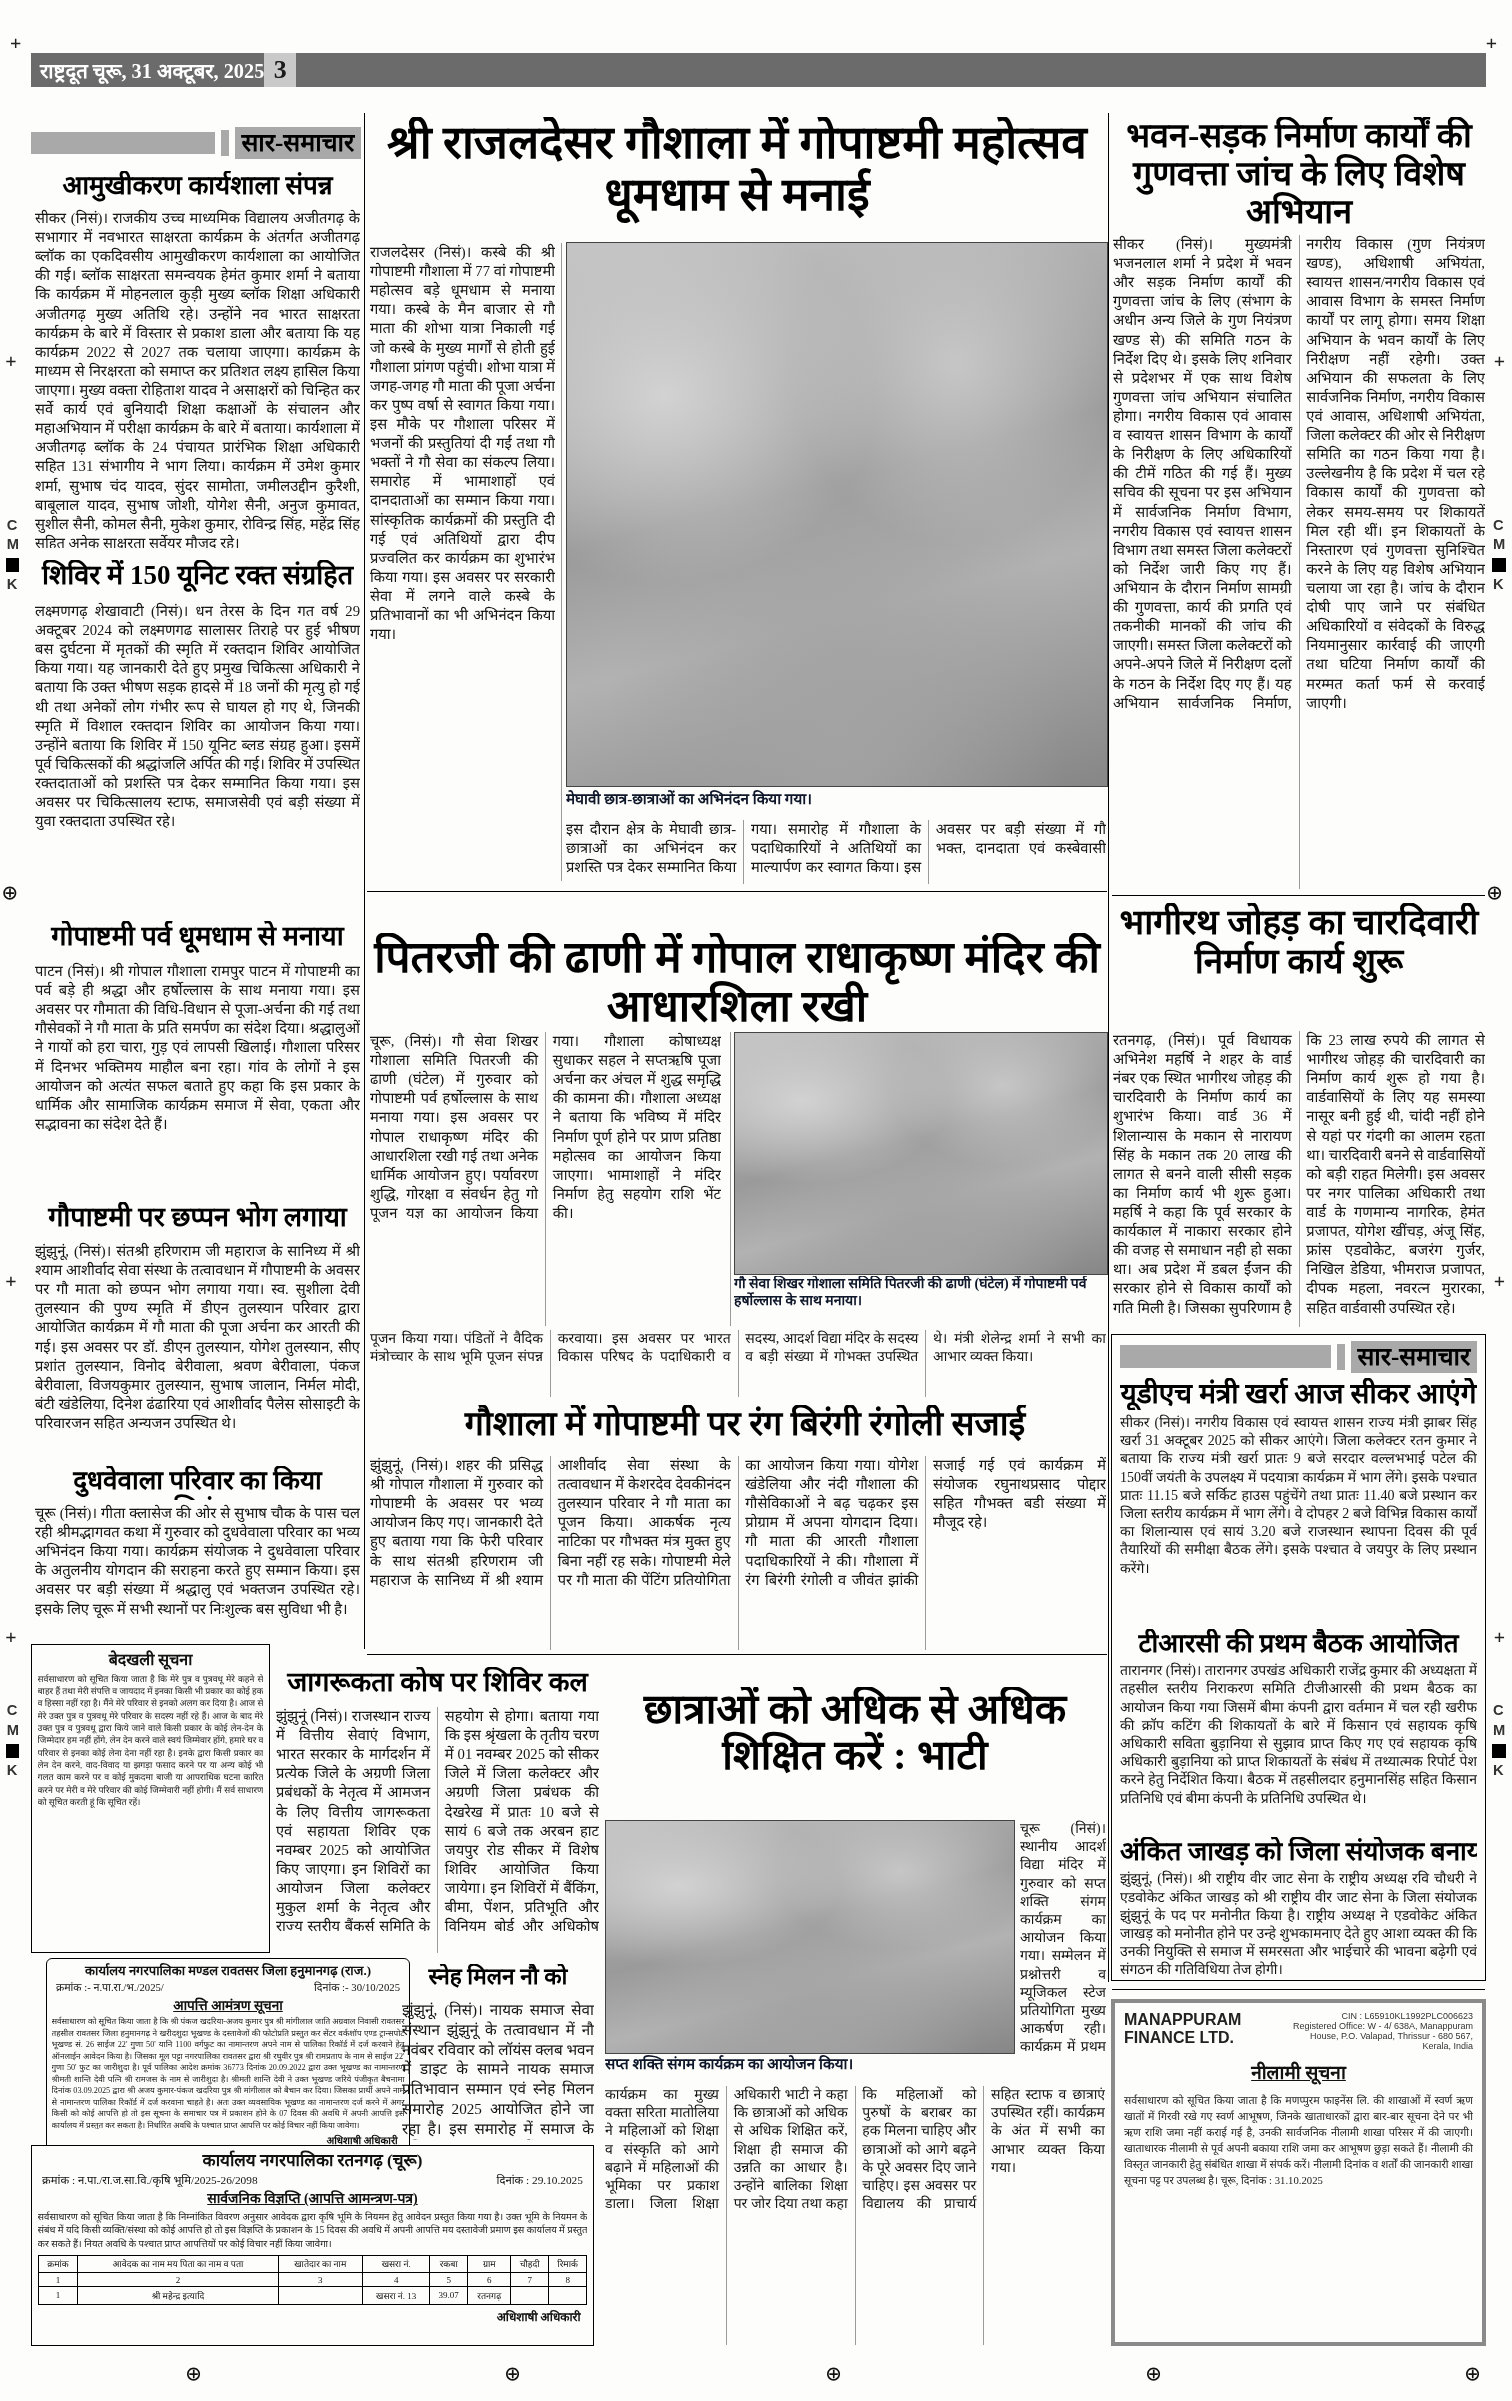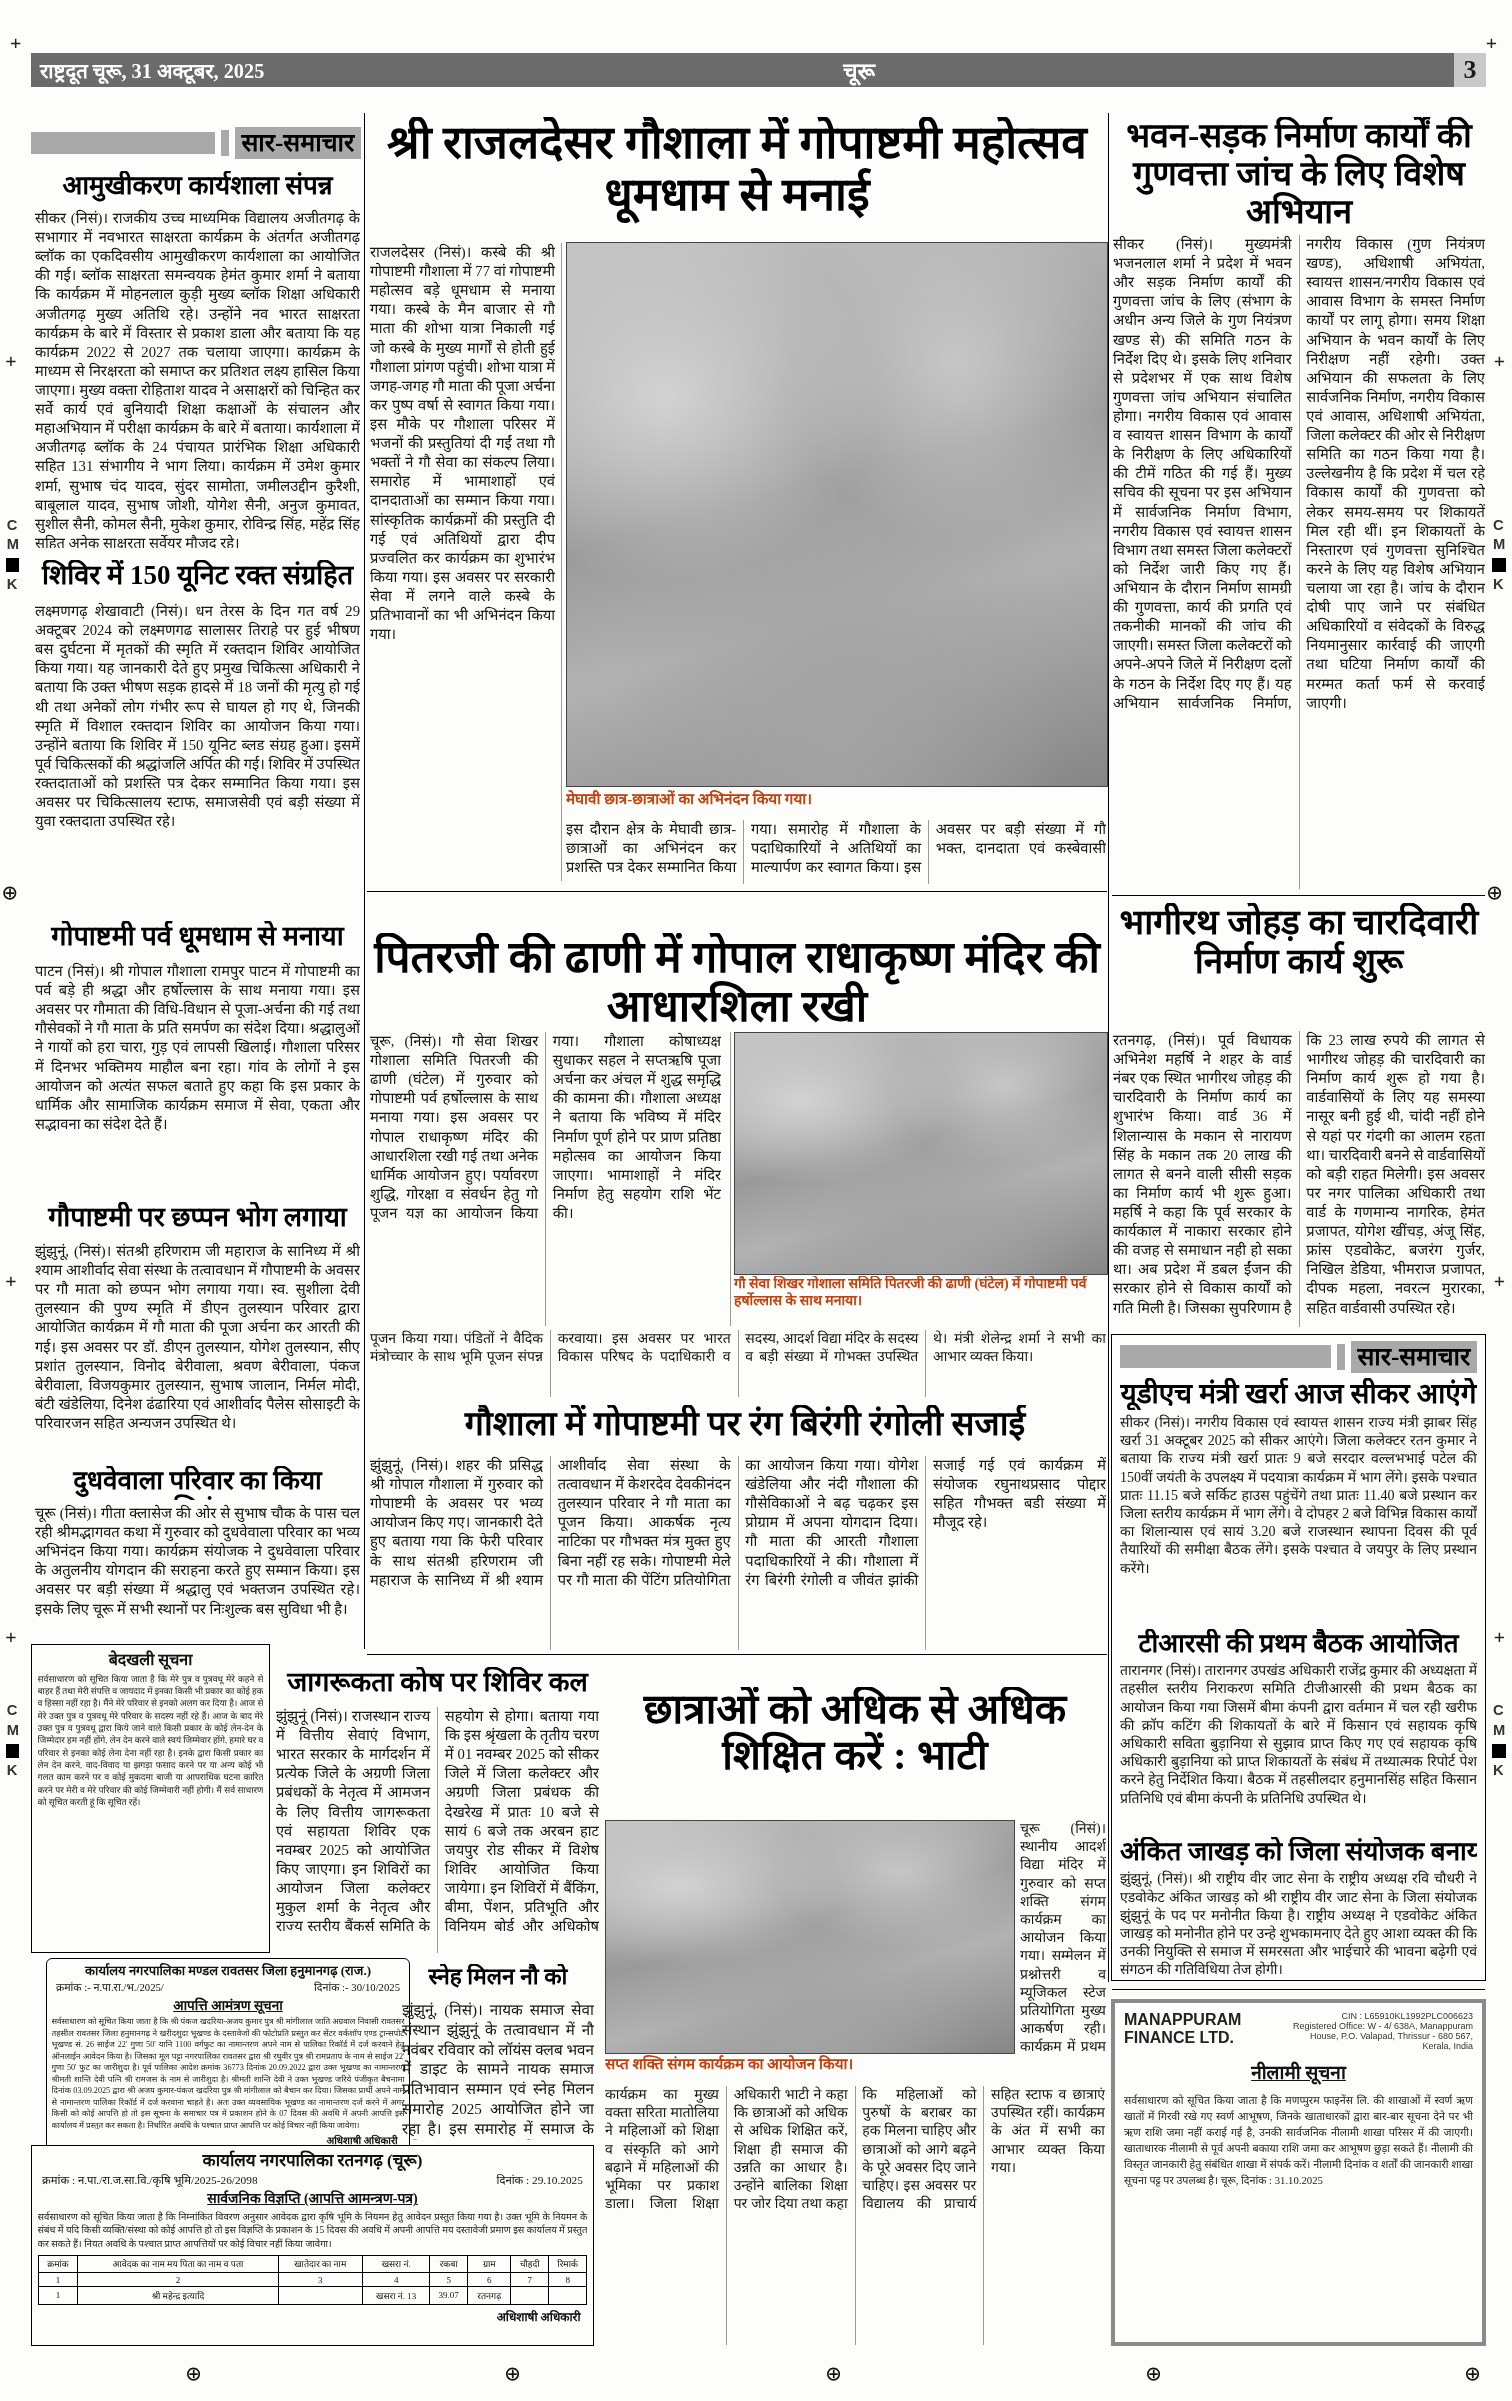--- a/index.html
+++ b/index.html
@@ -7,21 +7,21 @@
         font-family:"Liberation Serif","DejaVu Serif",serif;color:#111;overflow:hidden;}
   .abs{position:absolute;}
   .hl{font-weight:bold;text-align:center;line-height:1.12;color:#000;overflow:hidden;
       font-family:"Liberation Serif","DejaVu Serif",serif;}
   .hl-left{text-align:center;}
   .body-text{font-size:14.7px;line-height:1.3;text-align:justify;color:#151515;overflow:hidden;}
   .small-text{font-size:9px;line-height:1.4;text-align:justify;color:#222;overflow:hidden;}
   .cols-2{column-count:2;column-gap:14.7px;column-rule:0.6px solid #9a9a9a;}
   .cols-3{column-count:3;column-gap:14.7px;column-rule:0.6px solid #9a9a9a;}
   .cols-4{column-count:4;column-gap:14.7px;column-rule:0.6px solid #9a9a9a;}
-  .caption{font-weight:bold;font-size:15.2px;line-height:1.2;color:#c2410c;overflow:hidden;}
+  .caption{font-weight:bold;font-size:15.2px;line-height:1.2;color:#0f172a;overflow:hidden;}
   .photo{border:0.6px solid #444;
      background:
        radial-gradient(ellipse at 18% 28%, #d2d2d2 0%, rgba(210,210,210,0) 34%),
        radial-gradient(ellipse at 72% 22%, #c6c6c6 0%, rgba(198,198,198,0) 30%),
        radial-gradient(ellipse at 50% 88%, #a3a3a3 0%, rgba(163,163,163,0) 60%),
        linear-gradient(165deg,#c3c3c3 0%,#9a9a9a 45%,#b2b2b2 65%,#868686 100%);}
   .box{border:1.1px solid #000;background:#fdfdfb;box-sizing:border-box;overflow:hidden;}
   .vrule{position:absolute;width:1.1px;background:#000;}
   .vrule-lt{position:absolute;width:0.6px;background:#9a9a9a;}
   .hrule{position:absolute;height:1.1px;background:#000;}
@@ -82,21 +82,20 @@
   <span class="cmyk" style="left:1493px;top:1762px;">K</span>
 
   <span class="mark target" style="left:186px;top:2359px;">⊕</span>
   <span class="mark target" style="left:505px;top:2359px;">⊕</span>
   <span class="mark target" style="left:826px;top:2359px;">⊕</span>
   <span class="mark target" style="left:1146px;top:2359px;">⊕</span>
   <span class="mark target" style="left:1465px;top:2359px;">⊕</span>
 
   <div class="abs masthead" style="left:31px;top:53px;width:1455px;height:34px;">
     <div class="mh-left">राष्ट्रदूत चूरू, 31 अक्टूबर, 2025</div>
-    <div class="mh-center">चूरू</div>
     <div class="pagebox">3</div>
   </div>
 
   <div class="vrule" style="left:364px;top:113px;height:1536px;"></div>
   <div class="vrule" style="left:1108px;top:113px;height:1869px;"></div>
   <div class="vrule-lt" style="left:561px;top:243px;height:638px;"></div>
   <div class="vrule-lt" style="left:730px;top:1032px;height:294px;"></div>
   <div class="hrule" style="left:367px;top:891px;width:740px;"></div>
   <div class="hrule" style="left:367px;top:1654px;width:740px;"></div>
   <div class="hrule" style="left:1112px;top:895px;width:373px;"></div>

